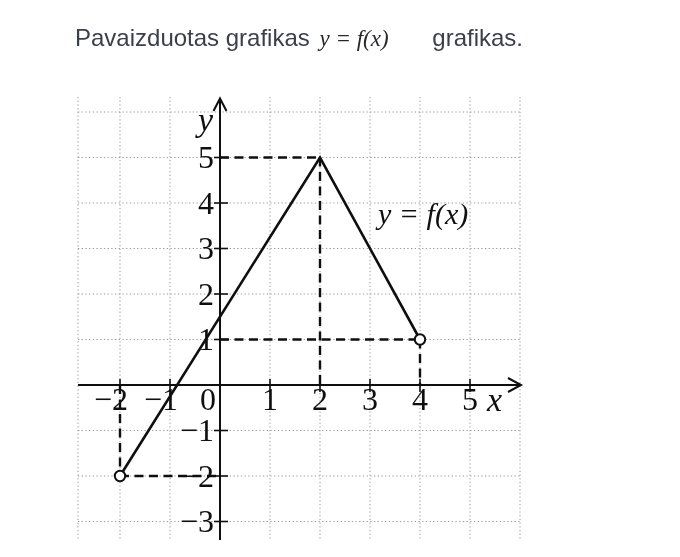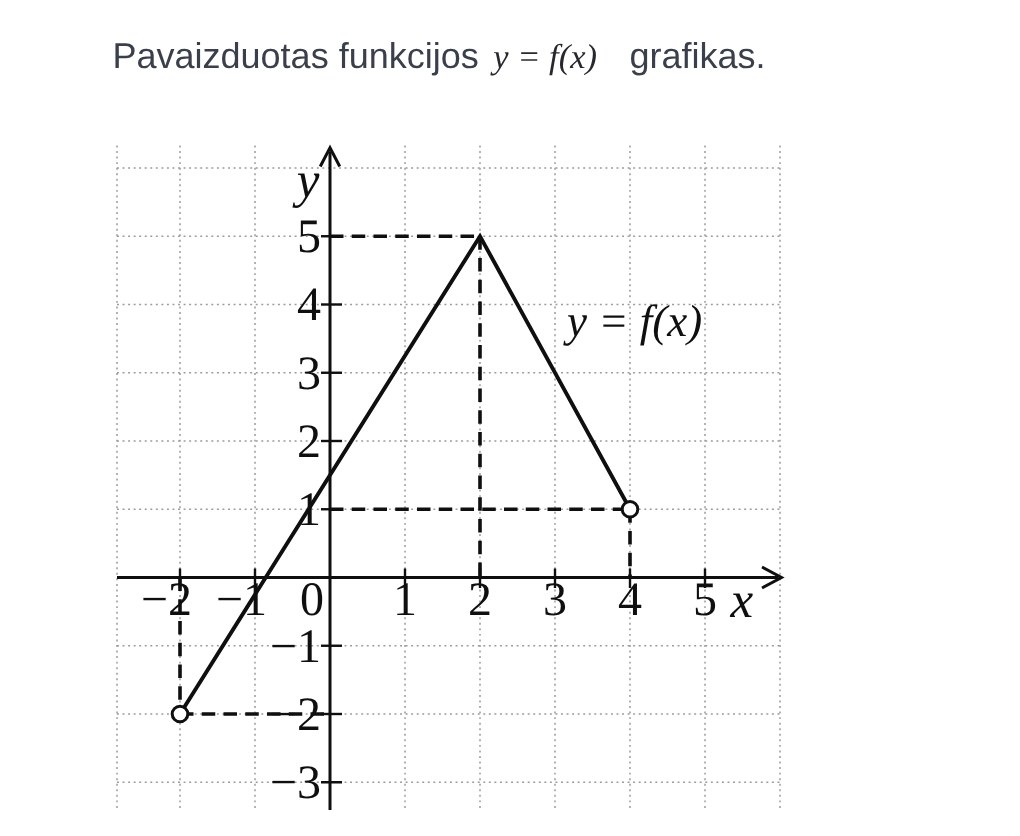--- a/index.html
+++ b/index.html
@@ -10,29 +10,29 @@
   }
   .title{
     position:absolute;left:75px;top:24px;width:590px;
     font-size:24px;line-height:28px;color:#3a3f4b;
     white-space:nowrap;
   }
   .title .math{
     font-family:"Liberation Serif",serif;font-style:italic;
     font-size:23px;color:#26282e;margin:0 3px;
   }
-  .title .suffix{margin-left:12px;}
+  .title .suffix{margin-left:34px;}
   svg.plot{position:absolute;left:0;top:0;}
   svg.plot text{font-family:"Liberation Serif",serif;}
 </style>
 </head>
 <body>
 
 <div class="title">
-  <span>Pavaizduotas funkcijos</span>
+  <span>Pavaizduotas grafikas</span>
   <span class="math">y = f(x)</span>
   <span class="suffix">grafikas.</span>
 </div>
 
 <svg class="plot" width="680" height="557" viewBox="0 0 680 557" xmlns="http://www.w3.org/2000/svg">
     <g>
       <line x1="78" y1="97" x2="78" y2="540" stroke="#9b9b9b" stroke-width="1" stroke-dasharray="1.3 2.4"></line>
       <line x1="120" y1="97" x2="120" y2="540" stroke="#9b9b9b" stroke-width="1" stroke-dasharray="1.3 2.4"></line>
       <line x1="170" y1="97" x2="170" y2="540" stroke="#9b9b9b" stroke-width="1" stroke-dasharray="1.3 2.4"></line>
       <line x1="270" y1="97" x2="270" y2="540" stroke="#9b9b9b" stroke-width="1" stroke-dasharray="1.3 2.4"></line>

